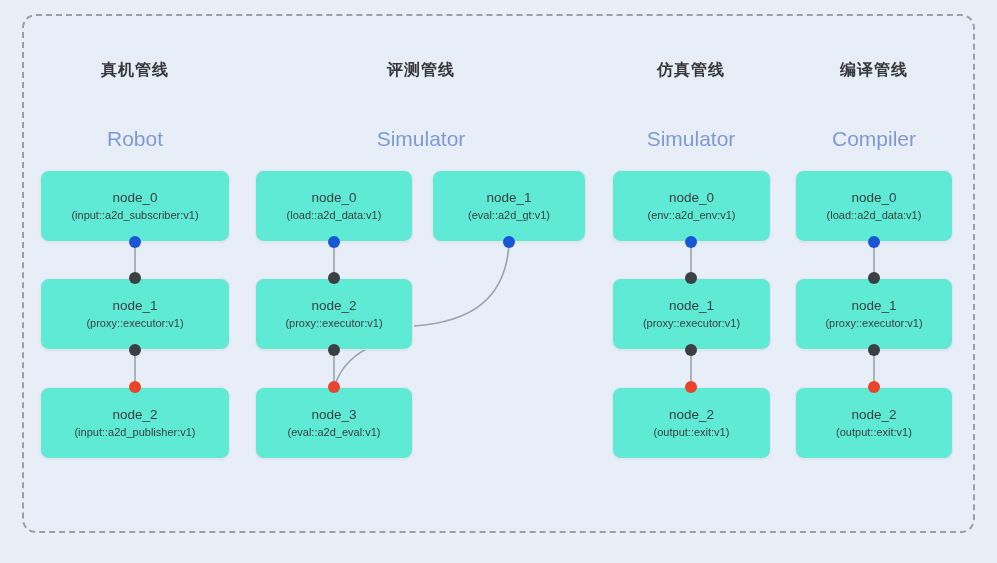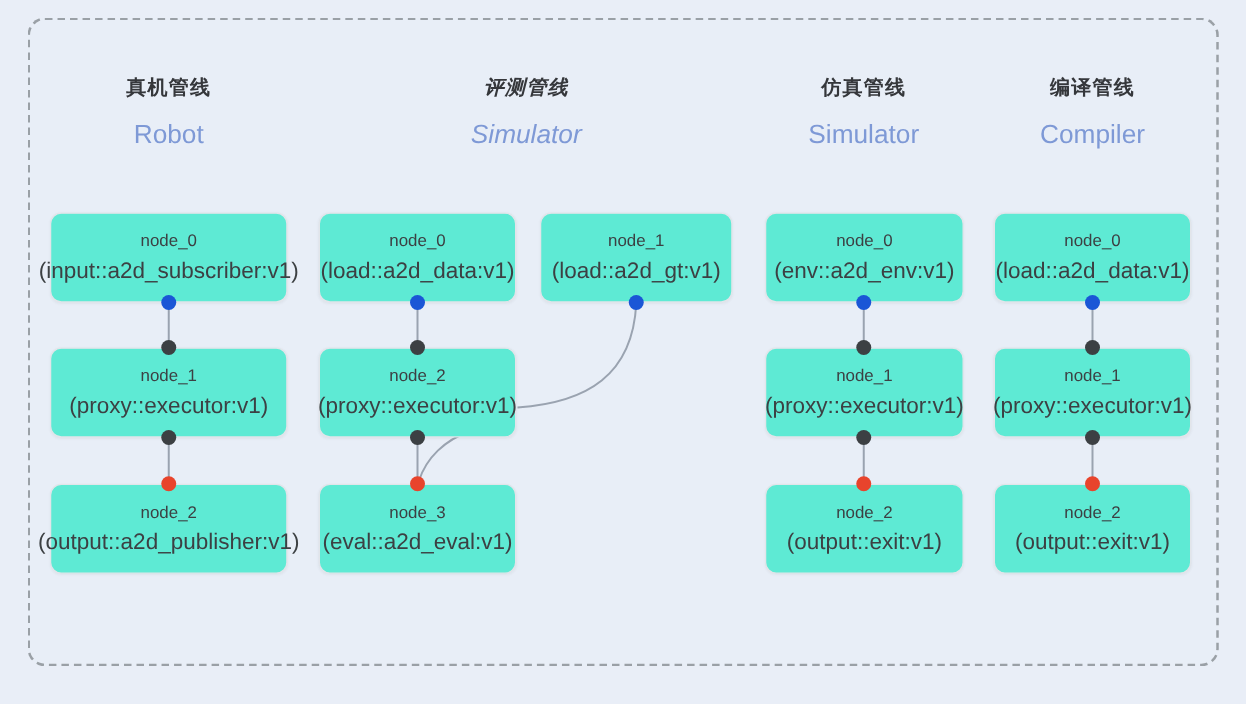--- a/index.html
+++ b/index.html
@@ -21,34 +21,34 @@
   
   .edges{position:absolute;left:0;top:0;width:997px;height:563px;pointer-events:none;}
 
   
   .col-head{position:absolute;text-align:center;}
   .col-cn{
     font-size:16px;font-weight:bold;color:#35373b;
     letter-spacing:1px;white-space:nowrap;
   }
   .col-en{
-    font-size:21px;color:#7e99d6;white-space:nowrap;margin-top:15px;
+    font-size:21px;color:#7e99d6;white-space:nowrap;margin-top:46px;
   }
 
   
   .node{
     position:absolute;background:#5eead4;
     border:1px solid #e2e5ea;border-radius:9px;
     box-sizing:border-box;
     display:flex;flex-direction:column;
     align-items:center;justify-content:center;
     box-shadow:0 1px 2px rgba(60,64,67,0.06);
   }
   .node .n-title{font-size:13.5px;color:#3c4043;line-height:1.45;}
-  .node .n-sub{font-size:18px;color:#3c4043;line-height:1.45;}
+  .node .n-sub{font-size:11px;color:#3c4043;line-height:1.45;}
 
   
   .dot{position:absolute;border-radius:50%;box-sizing:border-box;}
   .dot.blue{background:#1a56d6;}
   .dot.dark{background:#3c4043;}
   .dot.red{background:#e8442c;}
 </style>
 </head>
 <body>
 
@@ -75,21 +75,21 @@
       <line x1="874" y1="242" x2="874" y2="278"></line>
       <line x1="874" y1="350" x2="874" y2="387"></line>
     </g>
   </svg>
 
   <div class="col-head" style="left:55px;top:60px;width:160px;">
     <div class="col-cn">真机管线</div>
     <div class="col-en">Robot</div>
   </div>
 
-  <div class="col-head" style="left:341px;top:60px;width:160px;font-style:italic;">
+  <div class="col-head" style="left:341px;top:60px;width:160px;">
     <div class="col-cn">评测管线</div>
     <div class="col-en">Simulator</div>
   </div>
 
   <div class="col-head" style="left:794px;top:60px;width:160px;">
     <div class="col-cn">编译管线</div>
     <div class="col-en">Compiler</div>
   </div>
 
   <div class="col-head" style="left:611px;top:60px;width:160px;">
@@ -100,34 +100,34 @@
   <div class="node" style="left:40px;top:170px;width:190px;height:72px;">
     <div class="n-title">node_0</div>
     <div class="n-sub">(input::a2d_subscriber:v1)</div>
   </div>
   <div class="node" style="left:40px;top:278px;width:190px;height:72px;">
     <div class="n-title">node_1</div>
     <div class="n-sub">(proxy::executor:v1)</div>
   </div>
   <div class="node" style="left:40px;top:387px;width:190px;height:72px;">
     <div class="n-title">node_2</div>
-    <div class="n-sub">(output::a2d_publisher:v1)</div>
+    <div class="n-sub">(input::a2d_publisher:v1)</div>
   </div>
   <div class="dot blue" style="left:129px;top:236px;width:12px;height:12px;"></div>
   <div class="dot dark" style="left:129px;top:272px;width:12px;height:12px;"></div>
   <div class="dot dark" style="left:129px;top:344px;width:12px;height:12px;"></div>
   <div class="dot red" style="left:129px;top:381px;width:12px;height:12px;"></div>
 
   <div class="node" style="left:255px;top:170px;width:158px;height:72px;">
     <div class="n-title">node_0</div>
     <div class="n-sub">(load::a2d_data:v1)</div>
   </div>
   <div class="node" style="left:432px;top:170px;width:154px;height:72px;">
     <div class="n-title">node_1</div>
-    <div class="n-sub">(load::a2d_gt:v1)</div>
+    <div class="n-sub">(eval::a2d_gt:v1)</div>
   </div>
   <div class="node" style="left:255px;top:278px;width:158px;height:72px;">
     <div class="n-title">node_2</div>
     <div class="n-sub">(proxy::executor:v1)</div>
   </div>
   <div class="node" style="left:255px;top:387px;width:158px;height:72px;">
     <div class="n-title">node_3</div>
     <div class="n-sub">(eval::a2d_eval:v1)</div>
   </div>
   <div class="dot blue" style="left:328px;top:236px;width:12px;height:12px;"></div>

